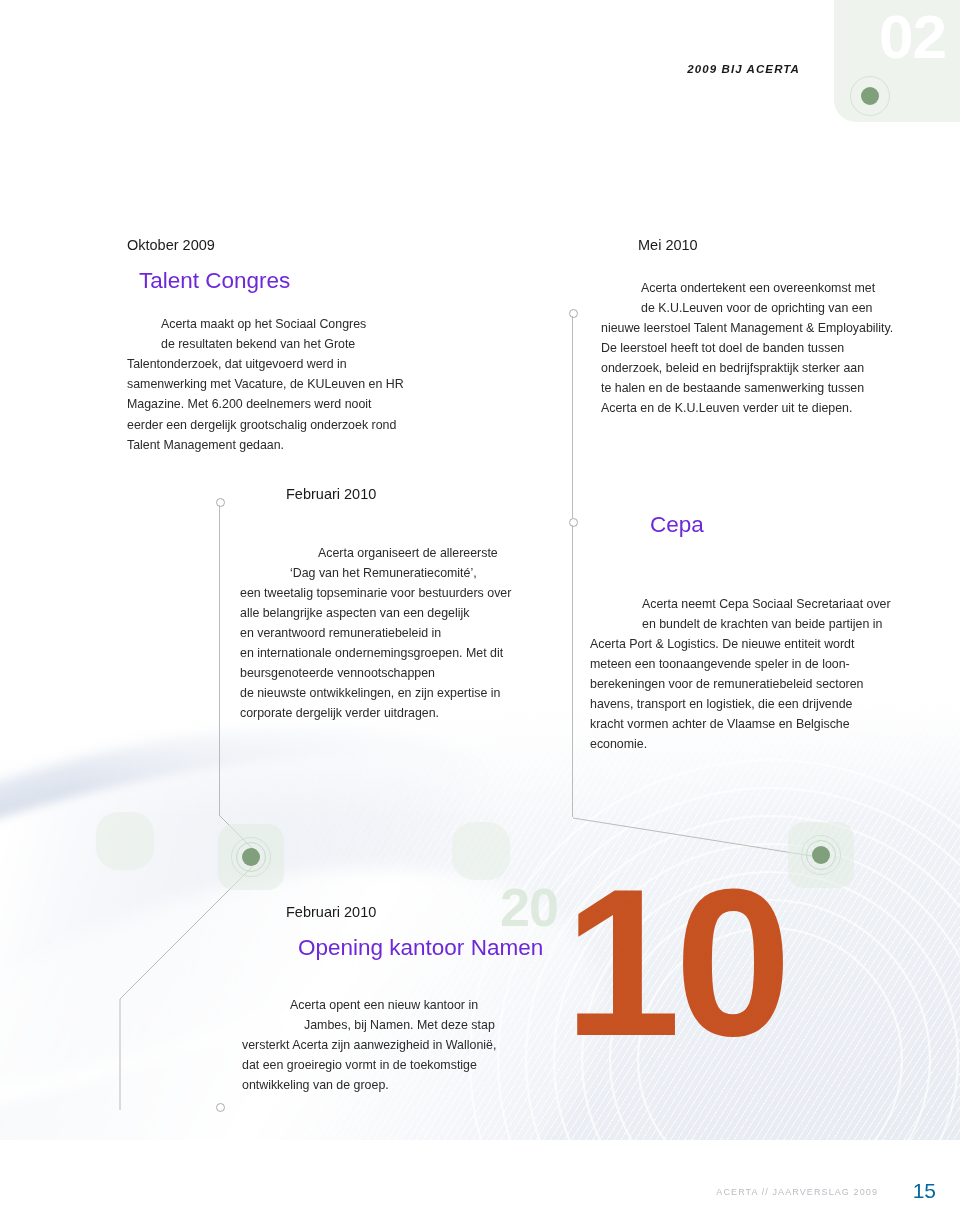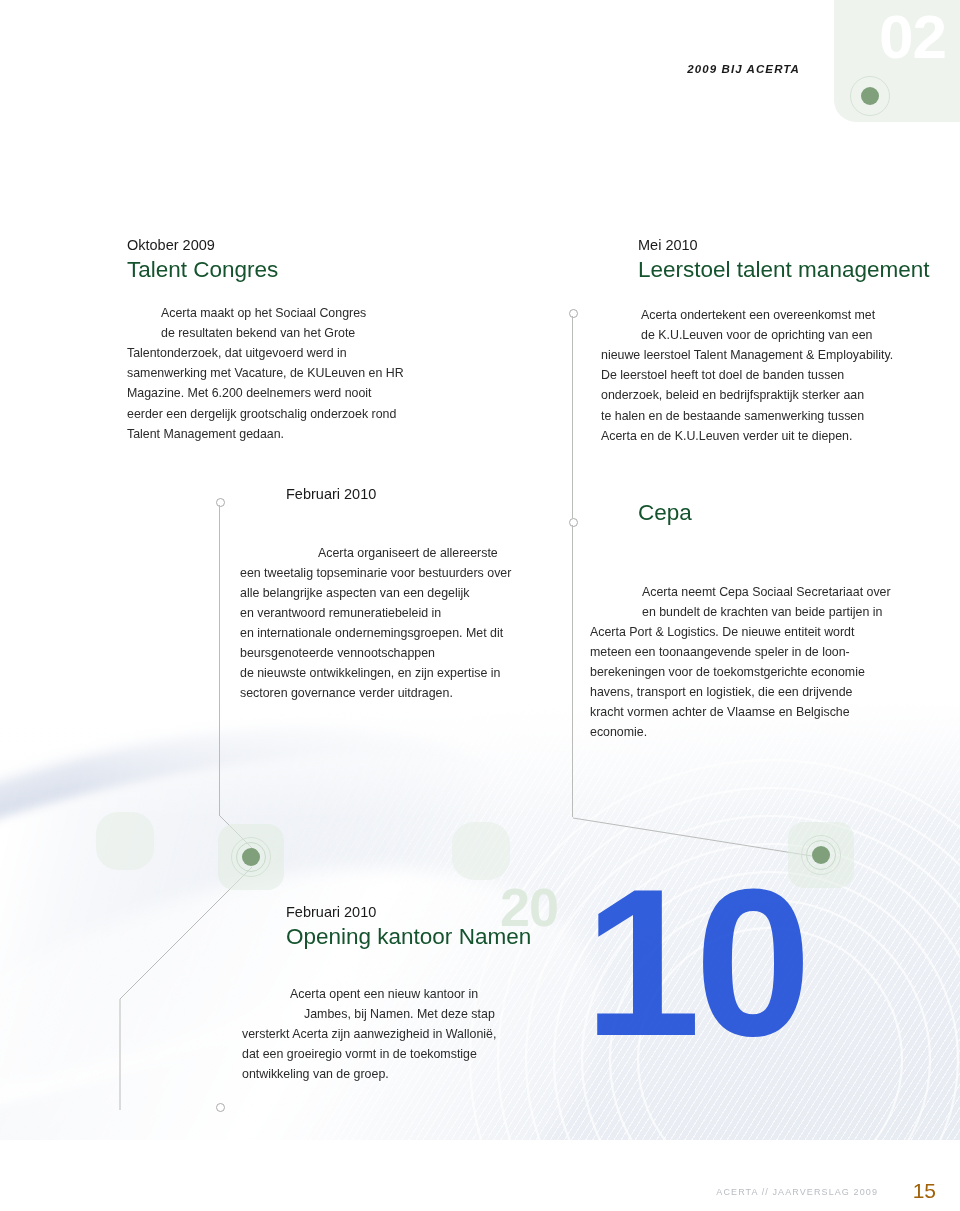--- a/index.html
+++ b/index.html
@@ -142,24 +142,24 @@
   
   .entry { position: absolute; }
   .entry .date {
     font-size: 14.5px;
     color: #1a1a1a;
     line-height: 1.35;
     margin-bottom: 1px;
   }
   .entry .title {
     font-size: 22.5px;
-    color: #14532d;
+    color: #6d28d9;
     line-height: 1.18;
     font-weight: normal;
-    margin: 0;
+    margin: 12px;
   }
   .entry .body {
     margin-top: 20px;
     font-size: 12.4px;
     line-height: 1.62;
     color: #2b2b2b;
   }
   .entry .body .ln { display: block; white-space: nowrap; }
   .entry .body .i1 { padding-left: 34px; }
   .entry .body .i2 { padding-left: 34px; }
@@ -169,24 +169,24 @@
     position: absolute;
     left: 500px; top: 880px;
     font-size: 54px;
     font-weight: bold;
     color: #dfeadf;
     letter-spacing: -1px;
     line-height: 1;
   }
   .wm-10 {
     position: absolute;
-    left: 584px; top: 858px;
+    left: 564px; top: 858px;
     font-size: 210px;
     font-weight: bold;
-    color: #1d4ed8;
+    color: #c2410c;
     letter-spacing: -6px;
     line-height: 1;
     opacity: .9;
   }
   .wm-plate {
     position: absolute;
     border-radius: 22px;
     background: rgba(230,239,230,.55);
   }
 
@@ -195,21 +195,21 @@
     position: absolute;
     right: 82px; bottom: 14px;
     font-size: 9px;
     letter-spacing: 1.1px;
     color: #b9bcc2;
   }
   .footer-page {
     position: absolute;
     right: 24px; bottom: 8px;
     font-size: 21px;
-    color: #a16207;
+    color: #0369a1;
   }
 </style>
 </head>
 <body>
 
 <div class="page">
 
   <div class="bg-lower">
     <div class="hatch"></div>
     <div class="swoosh swoosh-a"></div>
@@ -288,59 +288,56 @@
       <span class="ln">Talentonderzoek, dat uitgevoerd werd in</span>
       <span class="ln">samenwerking met Vacature, de KULeuven en HR</span>
       <span class="ln">Magazine. Met 6.200 deelnemers werd nooit</span>
       <span class="ln">eerder een dergelijk grootschalig onderzoek rond</span>
       <span class="ln">Talent Management gedaan.</span>
     </div>
   </div>
 
   <div class="entry" style="left:638px; top:236px; width:300px;">
     <div class="date">Mei 2010</div>
-    <h2 class="title">
-      <span class="ln">Leerstoel</span>
-      <span class="ln">talent management</span>
-    </h2>
     <div class="body" style="margin-top:22px; margin-left:-1px;">
       <span class="ln i1" style="padding-left:4px;">Acerta ondertekent een overeenkomst met</span>
       <span class="ln i2" style="padding-left:4px;">de K.U.Leuven voor de oprichting van een</span>
       <span class="ln" style="margin-left:-36px;">nieuwe leerstoel Talent Management &amp; Employability.</span>
       <span class="ln" style="margin-left:-36px;">De leerstoel heeft tot doel de banden tussen</span>
       <span class="ln" style="margin-left:-36px;">onderzoek, beleid en bedrijfspraktijk sterker aan</span>
       <span class="ln" style="margin-left:-36px;">te halen en de bestaande samenwerking tussen</span>
       <span class="ln" style="margin-left:-36px;">Acerta en de K.U.Leuven verder uit te diepen.</span>
     </div>
   </div>
 
   <div class="entry" style="left:286px; top:485px; width:300px;">
     <div class="date">Februari 2010</div>
     <div class="body" style="margin-top:38px;">
       <span class="ln i1" style="padding-left:4px;margin-left:28px;">Acerta organiseert de allereerste</span>
+      <span class="ln i2" style="padding-left:4px;">‘Dag van het Remuneratiecomité’,</span>
       <span class="ln" style="margin-left:-46px;">een tweetalig topseminarie voor bestuurders over</span>
       <span class="ln" style="margin-left:-46px;">alle belangrijke aspecten van een degelijk</span>
       <span class="ln" style="margin-left:-46px;">en verantwoord remuneratiebeleid in</span>
       <span class="ln" style="margin-left:-46px;">en internationale ondernemingsgroepen. Met dit</span>
       <span class="ln" style="margin-left:-46px;">beursgenoteerde vennootschappen</span>
       <span class="ln" style="margin-left:-46px;">de nieuwste ontwikkelingen, en zijn expertise in</span>
-      <span class="ln" style="margin-left:-46px;">sectoren governance verder uitdragen.</span>
+      <span class="ln" style="margin-left:-46px;">corporate dergelijk verder uitdragen.</span>
     </div>
   </div>
 
   <div class="entry" style="left:638px; top:500px; width:300px;">
     <h2 class="title">
       <span class="ln">Cepa</span>
     </h2>
     <div class="body" style="margin-top:55px;">
       <span class="ln i1" style="padding-left:4px;">Acerta neemt Cepa Sociaal Secretariaat over</span>
       <span class="ln i2" style="padding-left:4px;">en bundelt de krachten van beide partijen in</span>
       <span class="ln" style="margin-left:-48px;">Acerta Port &amp; Logistics. De nieuwe entiteit wordt</span>
       <span class="ln" style="margin-left:-48px;">meteen een toonaangevende speler in de loon-</span>
-      <span class="ln" style="margin-left:-48px;">berekeningen voor de toekomstgerichte economie</span>
+      <span class="ln" style="margin-left:-48px;">berekeningen voor de remuneratiebeleid sectoren</span>
       <span class="ln" style="margin-left:-48px;">havens, transport en logistiek, die een drijvende</span>
       <span class="ln" style="margin-left:-48px;">kracht vormen achter de Vlaamse en Belgische</span>
       <span class="ln" style="margin-left:-48px;">economie.</span>
     </div>
   </div>
 
   <div class="entry" style="left:286px; top:903px; width:320px;">
     <div class="date">Februari 2010</div>
     <h2 class="title">
       <span class="ln">Opening kantoor</span>

